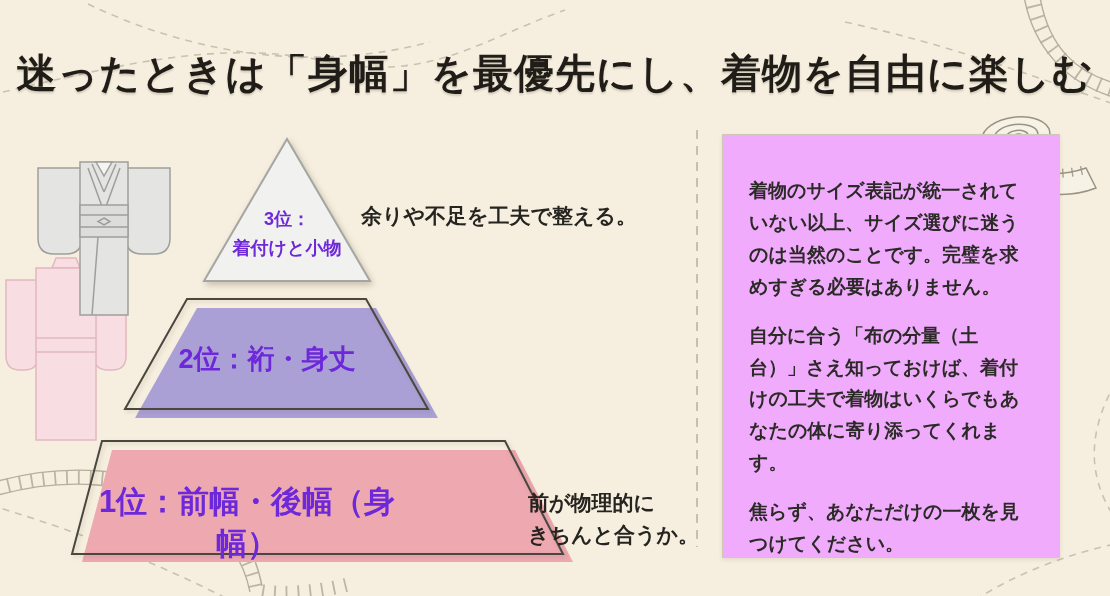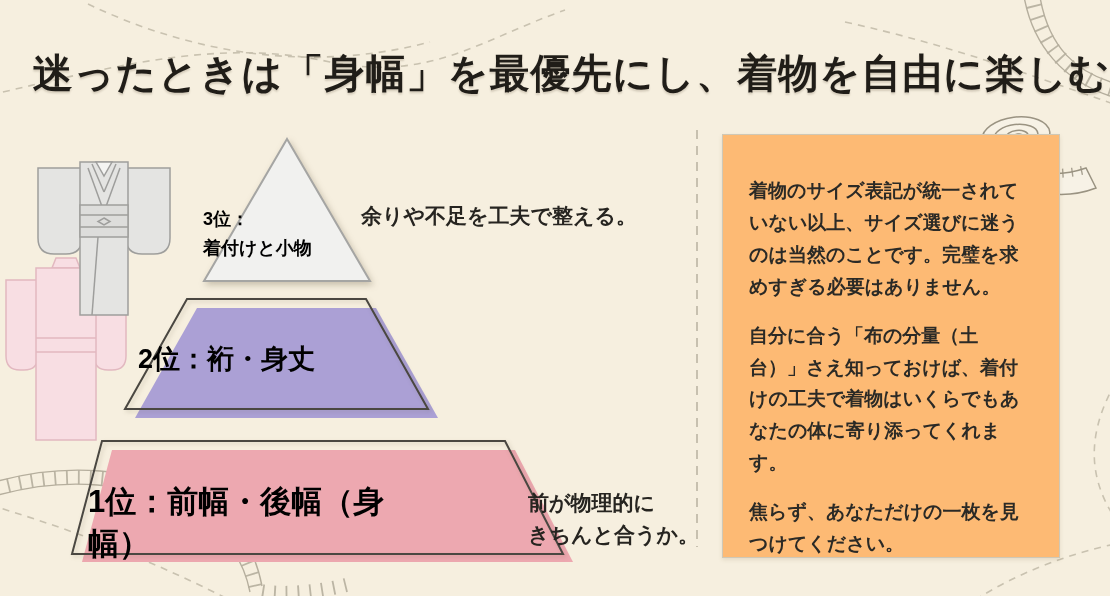--- a/index.html
+++ b/index.html
@@ -5,36 +5,36 @@
   html,body{margin:0;padding:0;}
   body{width:1110px;height:596px;overflow:hidden;}
   .stage{
     position:relative;width:1110px;height:596px;overflow:hidden;
     background:#f6efdf;
     font-family:"Liberation Sans", sans-serif;
   }
   svg.scene{position:absolute;inset:0;}
   .page-title{
     position:absolute;left:0;top:46px;width:1110px;margin:0;
-    text-align:right;
+    text-align:center;
     font-family:"Liberation Serif", serif;
     font-weight:700;font-size:40px;letter-spacing:1px;color:#201d18;
     text-shadow:0 2px 2px rgba(60,45,20,.18);
   }
-  .lvl-label{position:absolute;text-align:left;font-weight:700;color:#000000;}
+  .lvl-label{position:absolute;text-align:center;font-weight:700;color:#6d28d9;}
   .lvl3-label{left:203px;top:205px;width:168px;font-size:18px;line-height:1.6;}
   .lvl2-label{left:138px;top:341px;width:258px;font-size:27px;}
   .lvl1-label{left:88px;top:481px;width:318px;font-size:31px;}
   .lvl-note{position:absolute;font-weight:700;font-size:21px;line-height:1.52;color:#262420;}
   .note3{left:361px;top:200px;}
   .note2{left:448px;top:326px;}
   .note1{left:528px;top:462px;margin-top:25px;}
   .note-panel{
     position:absolute;left:722px;top:134px;width:338px;height:424px;
-    box-sizing:border-box;background:#fdba74;
+    box-sizing:border-box;background:#f0abfc;
     border:1.5px solid #cfc8b6;
     box-shadow:0 2px 4px rgba(120,100,60,.14);
     padding:40px 26px 0 26px;
   }
   .note-panel p{margin:0 0 17px 0;font-size:19px;line-height:1.68;font-weight:600;color:#2b2a26;}
   .decor{pointer-events:none;}
   .tri-shadow{filter:drop-shadow(2px 3px 3px rgba(80,65,35,.28));}
   .lv-shadow{filter:drop-shadow(2px 2px 2px rgba(80,65,35,.18));}
 </style>
 </head>

